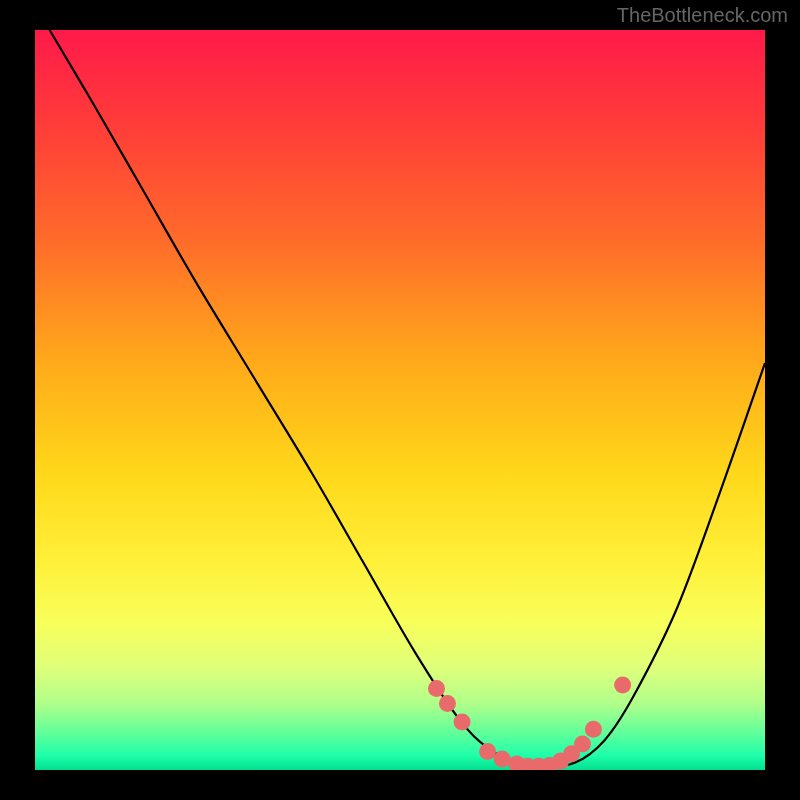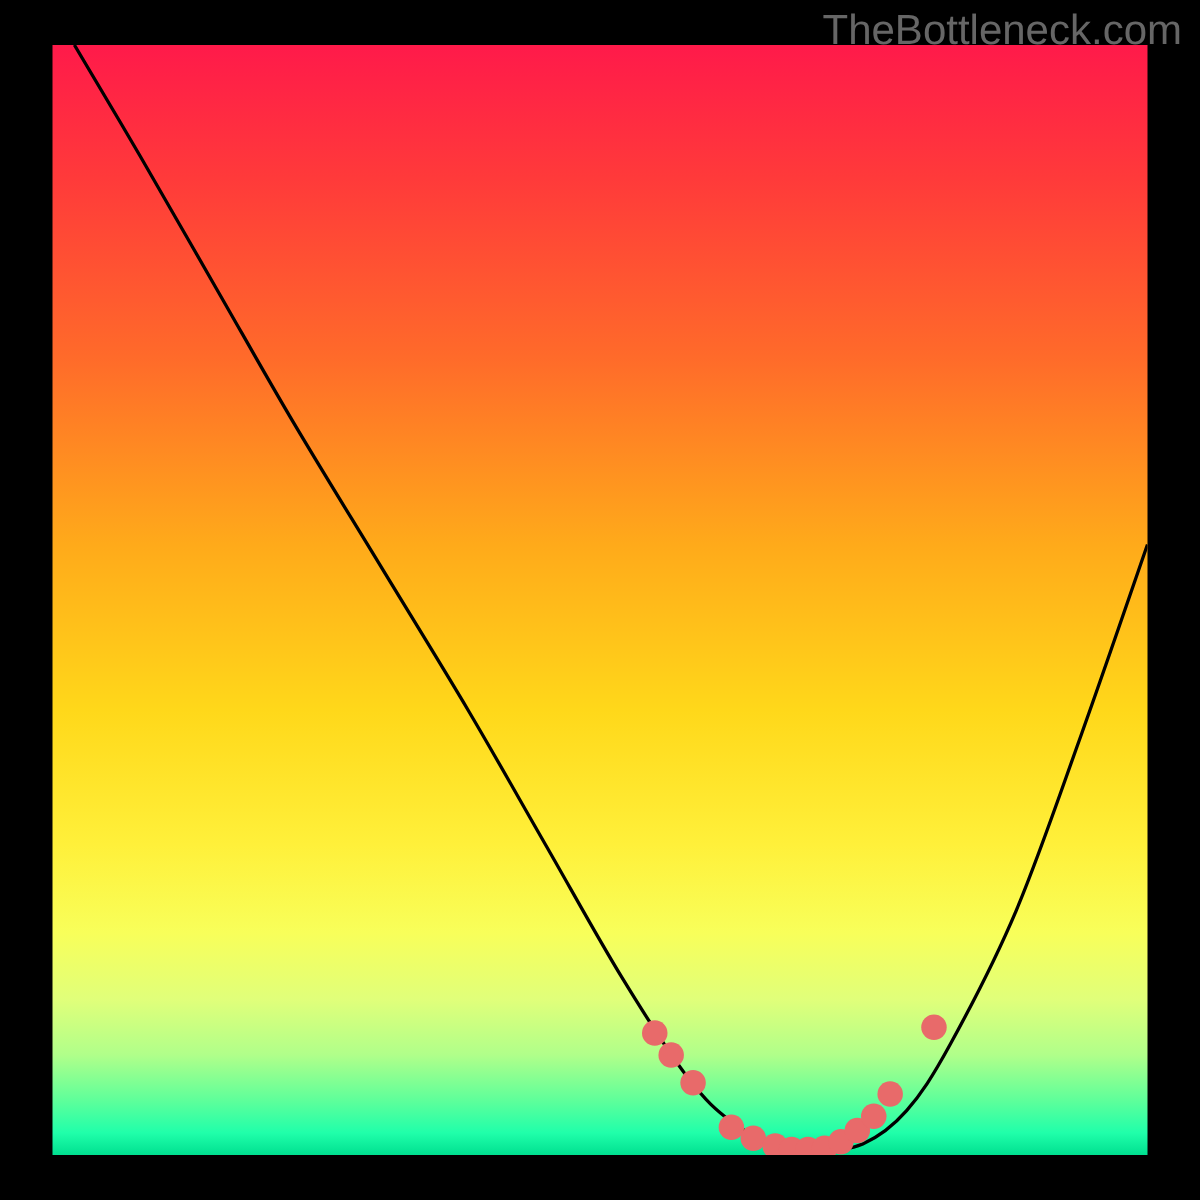--- a/index.html
+++ b/index.html
@@ -15,21 +15,21 @@
     position: relative;
     width: 800px;
     height: 800px;
     background: #000;
   }
   .watermark {
     position: absolute;
     top: 4px;
     right: 12px;
     color: #666;
-    font-size: 28px;
+    font-size: 20px;
     font-weight: 500;
     z-index: 10;
   }
   .plot-area {
     position: absolute;
     left: 35px;
     top: 30px;
     width: 730px;
     height: 740px;
     background: linear-gradient(to bottom,

